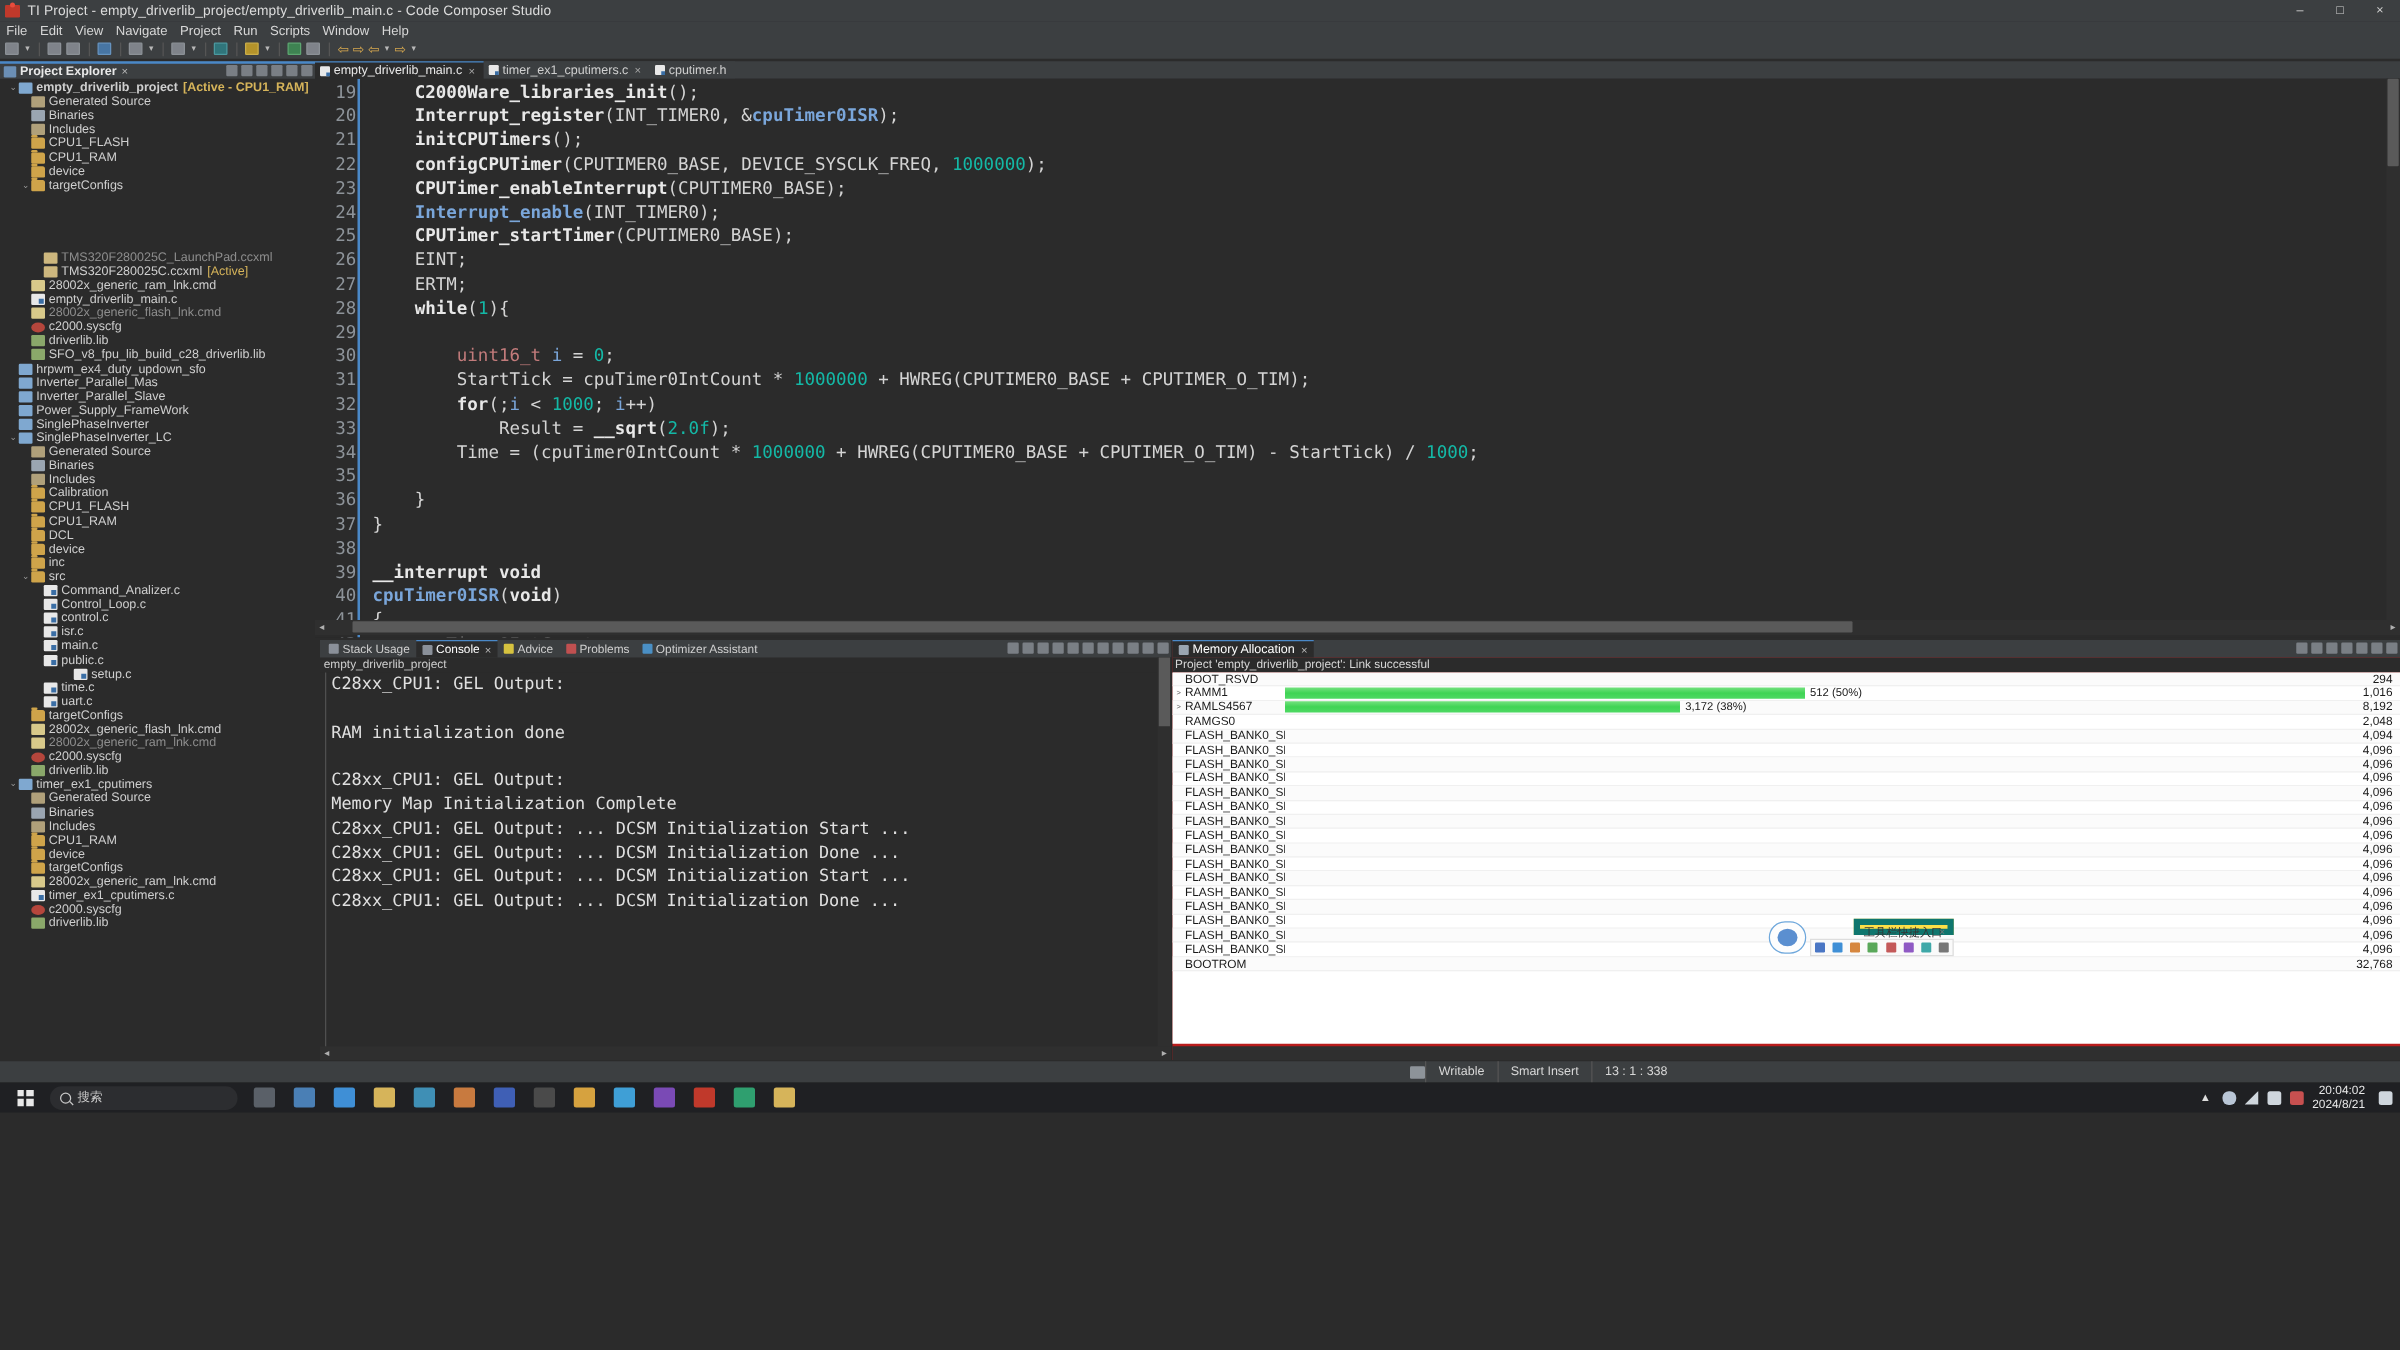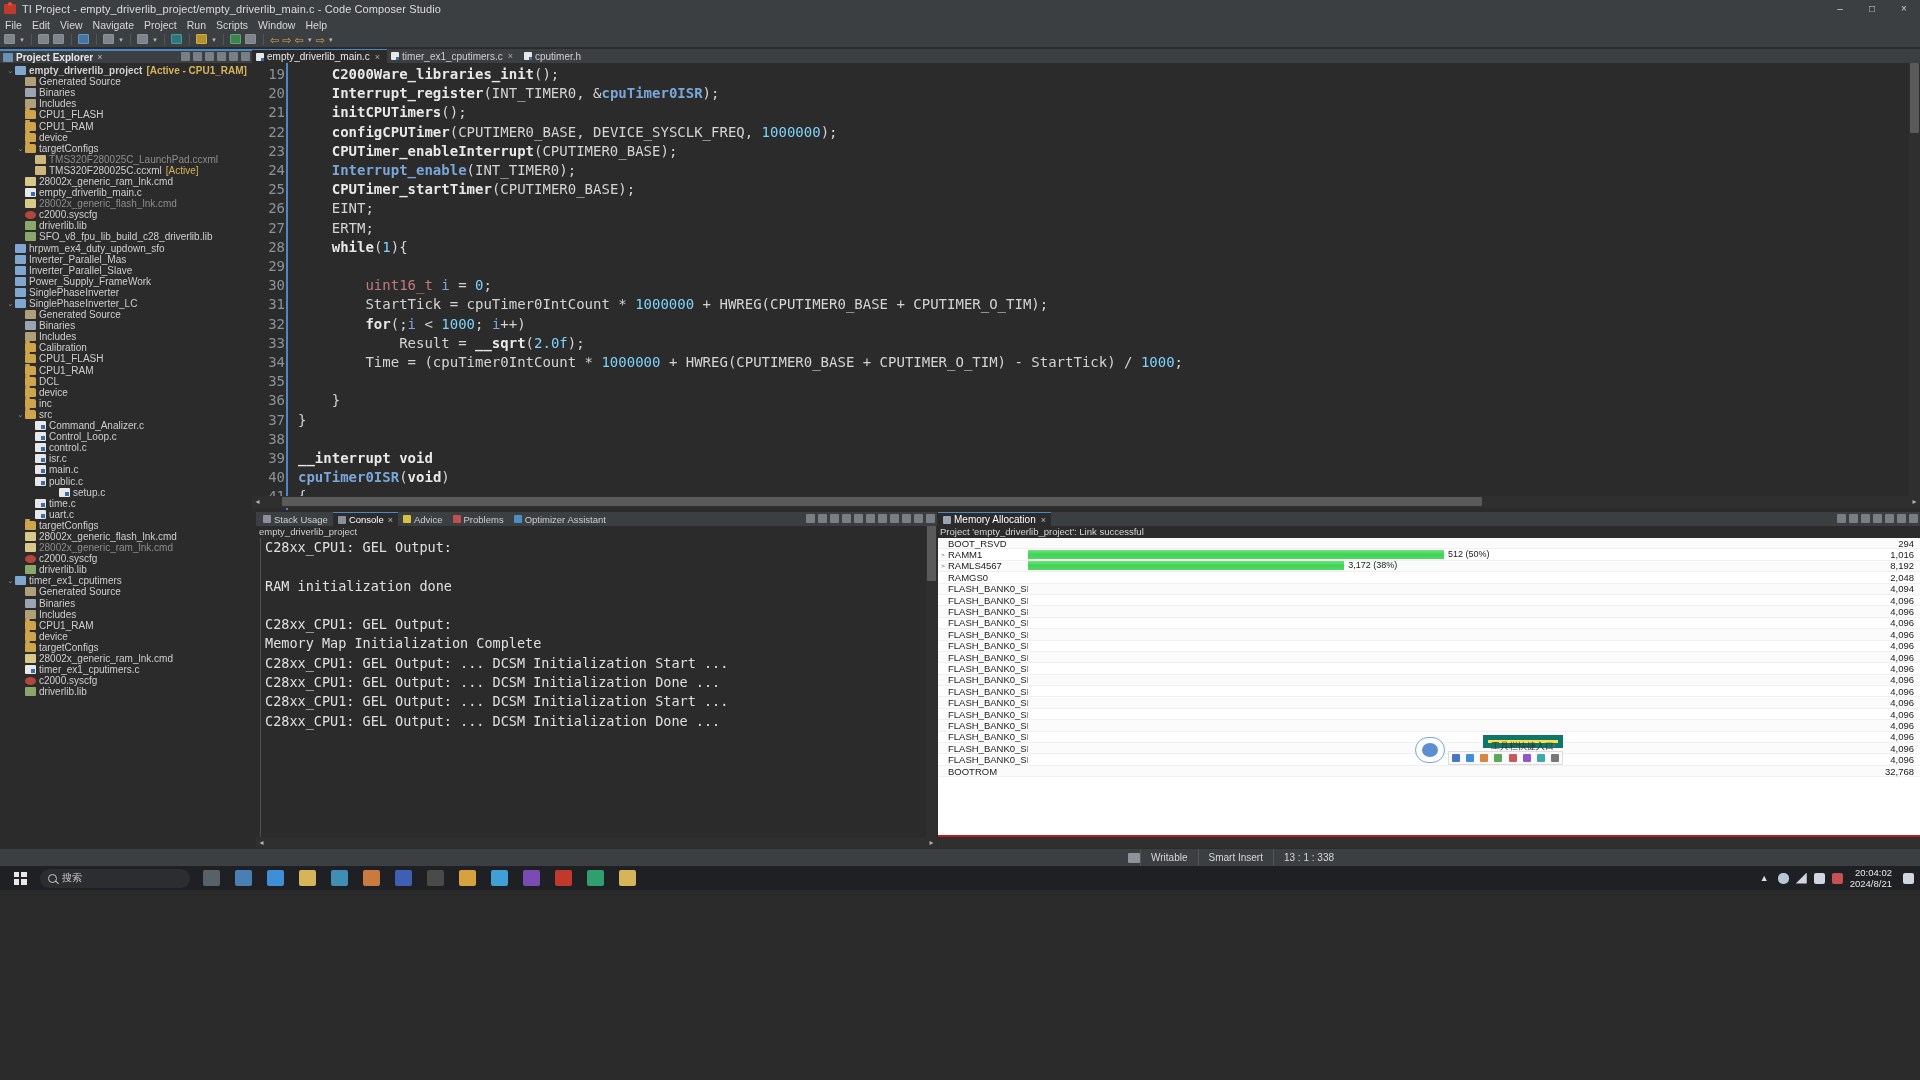--- a/index.html
+++ b/index.html
@@ -86,21 +86,21 @@
      display:flex; overflow:hidden;}
   .gutter { width:33px; background:#2b2b2b; text-align:right; padding-top:2px;
      font-family:"DejaVu Sans Mono", monospace; font-size:14px; color:#8d9399; line-height:19.2px;}
   .gmark { width:4px; background:#2b2b2b; position:relative;}
   .gmark:after{content:"";position:absolute;left:1px;top:0;width:2px;height:447px;background:#4a88c7;}
   .code { flex:1; padding-top:2px; padding-left:9px; font-family:"DejaVu Sans Mono", monospace;
      font-size:14px; line-height:19.2px; color:#d4d4d4; white-space:pre; overflow:hidden;}
   .kw { color:#e8e8e8; font-weight:bold; }
   .kwb { color:#7aa6da; font-weight:bold;}
   .fn { color:#e8e8e8; font-weight:bold;}
-  .num { color:#7dd3fc; }
+  .num { color:#14b8a6; }
   .typ { color:#c27b7b; }
   .var { color:#7aa6da; }
 
   .escroll { position:absolute; right:0; top:14px; width:11px; height:433px; background:#2f2f2f;}
   .escroll .thumb{position:absolute;left:1px;top:0;width:9px;height:70px;background:#5a5a5a;border-radius:1px;}
   .ehscroll{ position:absolute; left:252px; top:496px; width:1668px; height:12px; background:#2f2f2f;}
   .ehscroll .thumb{position:absolute;left:30px;top:1px;width:1200px;height:9px;background:#5a5a5a;border-radius:1px;}
   .ehscroll .ar{position:absolute;top:1px;width:11px;height:9px;color:#b0b0b0;font-size:8px;text-align:center;line-height:9px;}
 
   
@@ -308,21 +308,21 @@
       <div class="row" style="padding-left: 16px;">
         <span class="tw"></span>
         <span class="ic folder"></span>
         <span class="lbl">device</span>
       </div>
       <div class="row" style="padding-left: 16px;">
         <span class="tw">⌄</span>
         <span class="ic folder"></span>
         <span class="lbl">targetConfigs</span>
       </div>
-      <div class="row" style="padding-left: 26px;">
+      <div class="row" style="padding-left: 26px; margin-top: 47px;">
         <span class="tw"></span>
         <span class="ic xml"></span>
         <span class="lbl dim">TMS320F280025C_LaunchPad.ccxml</span>
       </div>
       <div class="row" style="padding-left: 26px;">
         <span class="tw"></span>
         <span class="ic xml"></span>
         <span class="lbl">TMS320F280025C.ccxml</span>
         <span class="act">[Active]</span>
       </div>

